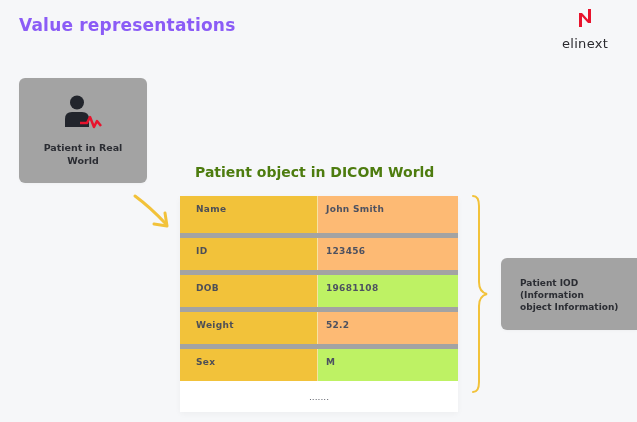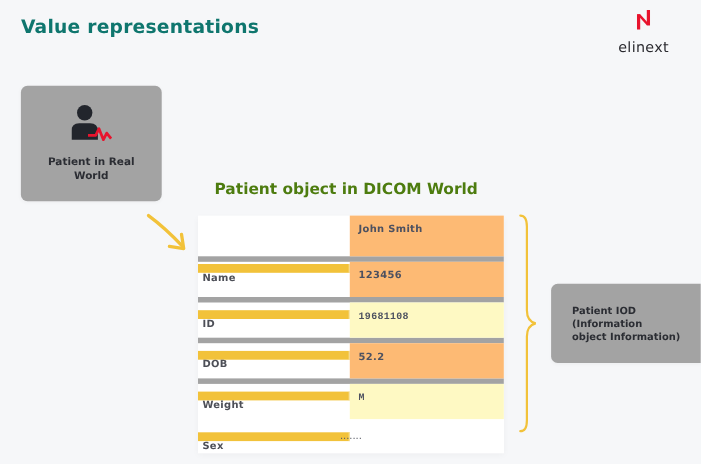--- a/index.html
+++ b/index.html
@@ -1,30 +1,30 @@
 <!DOCTYPE html>
 <html><head>
 <meta charset="utf-8">
 <style>
   html,body{margin:0;padding:0;}
   body{width:637px;height:422px;background:#f6f7f9;position:relative;overflow:hidden;font-family:"DejaVu Sans","Liberation Sans",sans-serif;color:#1f1f24;}
-  .title{position:absolute;left:19px;top:15px;font-size:17px;font-weight:bold;letter-spacing:0.2px;color:#0f766e;}
+  .title{position:absolute;left:19px;top:15px;font-size:17px;font-weight:bold;letter-spacing:0.2px;color:#8b5cf6;}
   .logo{position:absolute;left:562px;top:9px;display:flex;align-items:center;gap:5px;flex-direction:column;}
   .logo .word{font-size:13px;color:#2a2a2f;letter-spacing:0.3px;}
   .card{position:absolute;background:#a3a3a3;border-radius:6px;box-shadow:0 1px 3px rgba(0,0,0,0.03);}
   .card-patient{left:19px;top:78px;width:128px;height:105px;}
   .card-patient .icon{position:absolute;left:46px;top:17px;}
   .card-patient .label{position:absolute;left:0;right:0;top:63px;text-align:center;font-size:9.5px;font-weight:bold;line-height:13px;color:#2b2d33;}
   .subtitle{position:absolute;left:195px;top:164px;font-size:14px;font-weight:bold;color:#4d7c0f;}
   .table{position:absolute;left:180px;top:196px;width:278px;background:#fff;box-shadow:0 2px 6px rgba(0,0,0,0.04);}
   .row{display:flex;height:32px;border-top:5px solid #a3a3a3;}
   .row:first-child{height:37px;border-top:none;}
-  .row .k{width:138px;background:#f2c23a;font-size:9px;font-weight:bold;color:#4d4f57;padding:8px 0 0 4px;box-sizing:border-box;letter-spacing:0.3px;border-right:1px solid #f6e3a2;margin-top:44px;}
+  .row .k{width:138px;background:#f2c23a;font-size:9px;font-weight:bold;color:#4d4f57;padding:8px 0 0 16px;box-sizing:border-box;letter-spacing:0.3px;border-right:1px solid #f6e3a2;}
   .row .v{flex:1;font-size:9px;font-weight:bold;color:#4d5160;padding:8px 0 0 8px;box-sizing:border-box;letter-spacing:0.3px;}
-  .row.alt .v{background:#fef9c3;font-family:Liberation Mono, monospace;}
+  .row.alt .v{background:#bef264;}
   .row.white .v{background:#fdba74;}
   .row.more{height:31px;border-top:none;justify-content:center;align-items:center;font-size:9px;color:#5a5d66;background:#fff;}
   .card-iod{left:501px;top:258px;width:136px;height:72px;border-radius:6px 0 0 6px;}
   .card-iod .label{position:absolute;left:19px;top:19px;font-size:9px;font-weight:bold;line-height:12px;color:#2b2d33;}
 </style>
 </head>
 <body>
 
 <div class="title">Value representations</div>
 

